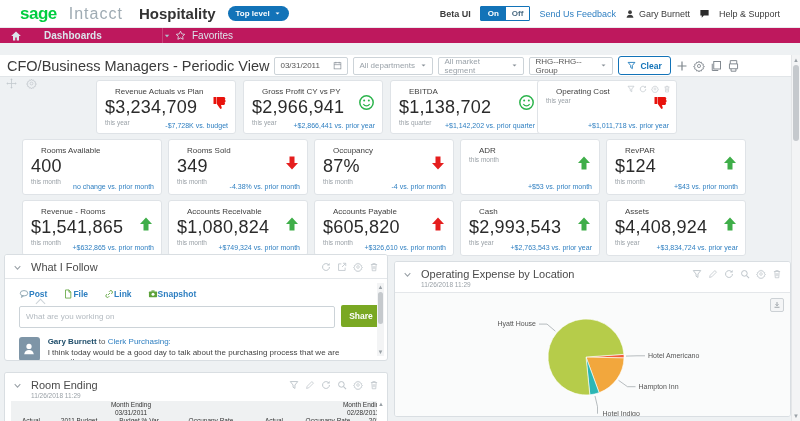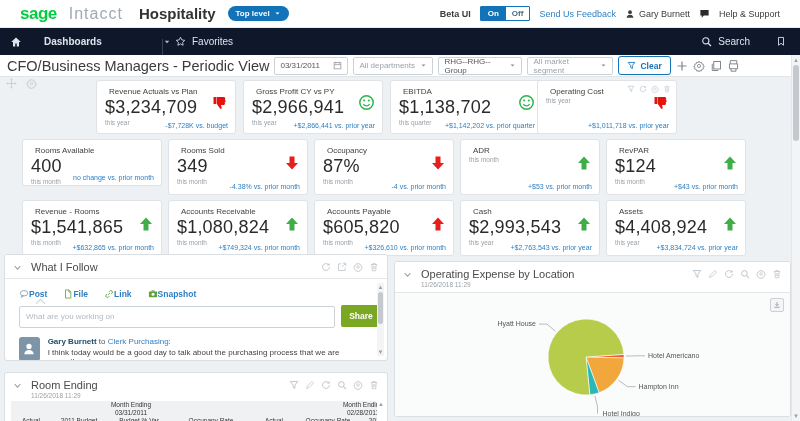--- a/index.html
+++ b/index.html
@@ -15,37 +15,37 @@
   .company{font-size:15px;font-weight:bold;color:#333;}
   .entity-pill{display:flex;align-items:center;gap:4px;height:15px;padding:0 8px;border:none;border-radius:9px;background:#1273b8;color:#fff;font-size:8px;font-weight:bold;cursor:pointer;}
   .topbar-right{margin-left:auto;display:flex;align-items:center;gap:9px;font-size:9px;color:#3c3c3c;}
   .toggle{display:flex;border:1px solid #1273b8;border-radius:1px;overflow:hidden;font-size:8px;font-weight:bold;}
   .toggle .on{background:#1273b8;color:#fff;padding:2px 7px;}
   .toggle .off{background:#fff;color:#4b6b82;padding:2px 6px;}
   .link-blue{color:#2e7fc1;text-decoration:none;}
   .user-cluster{display:flex;align-items:center;gap:4px;}
 
   
-  .navbar{position:absolute;top:28px;left:0;right:0;height:27px;background:#0f172a;display:flex;align-items:flex-end;color:#dce5ec;font-size:10px;z-index:6;}
+  .navbar{position:absolute;top:28px;left:0;right:0;height:15px;background:#be185d;display:flex;align-items:flex-end;color:#dce5ec;font-size:10px;z-index:6;}
   .nav-item{display:flex;align-items:center;gap:6px;height:100%;padding:0 12px;cursor:pointer;}
   .nav-sep{width:1px;height:16px;background:rgba(255,255,255,.18);}
   .nav-right{margin-left:auto;display:flex;align-items:center;height:100%;}
   .nav-caret{margin-left:55px;color:#aebfcc;}
 
   
   .subheader{position:absolute;top:55px;left:0;right:9px;height:22px;background:#fff;border-bottom:1px solid #e1e5e8;display:flex;align-items:center;padding:0 7px;gap:5px;z-index:5;}
   .page-title{font-size:14.5px;font-weight:500;color:#3b3b3b;margin-right:auto;white-space:nowrap;}
   .ctrl{height:18px;border:1px solid #ccd3d8;border-radius:2px;background:#fff;font-size:8px;display:flex;align-items:center;justify-content:space-between;padding:0 5px;color:#555;gap:4px;}
   .ctrl .ph{color:#9aa2a9;}
   .clear-btn{height:19px;border:1px solid #1273b8;border-radius:3px;background:#fff;color:#1273b8;font-size:8.5px;font-weight:bold;display:flex;align-items:center;gap:4px;padding:0 8px;cursor:pointer;}
   .hicon{color:#7f878e;cursor:pointer;}
 
   
   .tile{position:absolute;background:#fff;border:1px solid #dfe3e7;border-radius:3px;cursor:pointer;}
-  .t-title{font-size:8px;color:#3f3f3f;margin:6px 12px 0;white-space:nowrap;}
+  .t-title{font-size:8px;color:#3f3f3f;margin:6px 18px 0;white-space:nowrap;}
   .t-value{font-size:18px;color:#2b2b2b;margin:1px 8px 0;letter-spacing:.2px;white-space:nowrap;}
   .t-period{font-size:6.5px;color:#9aa1a7;margin:1px 8px 0;}
   .t-delta{position:absolute;right:7px;bottom:4px;font-size:7px;color:#2e7fc1;white-space:nowrap;}
   .t-ind{position:absolute;right:7px;}
   .t-tools{position:absolute;right:5px;top:4px;display:flex;gap:4px;color:#c2c8cd;}
   .dash-tools{position:absolute;left:6px;top:78px;display:flex;gap:9px;color:#c3c9ce;z-index:2;}
 
   
   .panel{position:absolute;background:#fff;border:1px solid #d9dee2;border-radius:3px;overflow:hidden;}
   .p-head{position:relative;border-bottom:1px solid #e4e7ea;background:#fff;}
@@ -149,38 +149,20 @@
     </span>
     <span class="nav-sep"></span>
     <span class="nav-item">
       <span class="ic" style="width:11px;height:11px">
           <svg viewBox="0 0 16 16">
             <path d="M8 1.8l1.9 3.9 4.3.6-3.1 3 .7 4.2L8 11.5l-3.8 2 .7-4.2-3.1-3 4.3-.6z" fill="none" stroke="currentColor" stroke-width="1.2"></path>
           </svg>
         </span>
       <span>Favorites</span>
     </span>
-    <span class="nav-right">
-      <span class="nav-item">
-        <span class="ic" style="width:11px;height:11px">
-            <svg viewBox="0 0 16 16">
-              <circle cx="7" cy="7" r="4.5" fill="none" stroke="currentColor" stroke-width="1.6"></circle>
-              <path d="M10.5 10.5 14.5 14.5" stroke="currentColor" stroke-width="1.8"></path>
-            </svg>
-          </span>
-        <span>Search</span>
-      </span>
-      <span class="nav-item" style="padding:0 14px">
-        <span class="ic" style="width:10px;height:11px">
-            <svg viewBox="0 0 16 16">
-              <path d="M4 1.5h8V14L8 10.8 4 14z" fill="none" stroke="currentColor" stroke-width="1.4"></path>
-            </svg>
-          </span>
-      </span>
-    </span>
   </nav>
 
   <div class="subheader">
     <h1 class="page-title" style="margin:0;font-size:14.5px;">CFO/Business Managers - Periodic View</h1>
     <span class="ctrl" style="width:74px">
       <span>03/31/2011</span>
       <span class="ic" style="width:9px;height:9px;color:#8a9299">
           <svg viewBox="0 0 16 16">
             <rect x="2" y="3" width="12" height="11" fill="none" stroke="currentColor" stroke-width="1.3"></rect>
             <path d="M2 6.5h12M5 1.5v3M11 1.5v3" stroke="currentColor" stroke-width="1.3" fill="none"></path>
@@ -188,30 +170,30 @@
         </span>
     </span>
     <span class="ctrl" style="width:80px">
       <span class="ph">All departments</span>
       <span class="ic" style="width:7px;height:7px;color:#8a9299">
           <svg viewBox="0 0 16 16">
             <path d="M3.5 5.5 8 10.5l4.5-5z" fill="currentColor"></path>
           </svg>
         </span>
     </span>
+    <span class="ctrl" style="width:86px">
+      <span class="ph">All market segment</span>
+      <span class="ic" style="width:7px;height:7px;color:#8a9299">
+          <svg viewBox="0 0 16 16">
+            <path d="M3.5 5.5 8 10.5l4.5-5z" fill="currentColor"></path>
+          </svg>
+        </span>
+    </span>
     <span class="ctrl" style="width:84px">
       <span>RHG--RHG--Group</span>
-      <span class="ic" style="width:7px;height:7px;color:#8a9299">
-          <svg viewBox="0 0 16 16">
-            <path d="M3.5 5.5 8 10.5l4.5-5z" fill="currentColor"></path>
-          </svg>
-        </span>
-    </span>
-    <span class="ctrl" style="width:86px">
-      <span class="ph">All market segment</span>
       <span class="ic" style="width:7px;height:7px;color:#8a9299">
           <svg viewBox="0 0 16 16">
             <path d="M3.5 5.5 8 10.5l4.5-5z" fill="currentColor"></path>
           </svg>
         </span>
     </span>
     <button class="clear-btn">
       <span class="ic" style="width:9px;height:9px">
           <svg viewBox="0 0 16 16">
             <path d="M2 2.5h12L9.5 8v5.5l-3-2V8z" fill="none" stroke="currentColor" stroke-width="1.5"></path>
@@ -327,21 +309,21 @@
               <circle cx="8" cy="8" r="2.1" fill="none" stroke="currentColor" stroke-width="1.1"></circle>
             </svg>
           </span>
           <span class="ic" style="width: 8px; height: 8px; color: rgb(194, 200, 205);">
             <svg viewBox="0 0 16 16">
               <path d="M3 4h10M6 4V2.5h4V4M4.5 4l.7 10h5.6l.7-10M6.7 6.5v5M9.3 6.5v5" fill="none" stroke="currentColor" stroke-width="1.2"></path>
             </svg>
           </span>
         </div>
       </div>
-      <div class="tile" style="left: 22px; top: 139px; width: 140px; height: 47px;">
+      <div class="tile" style="left: 22px; top: 139px; width: 140px; height: 56px;">
         <div class="t-title">Rooms Available</div>
         <div class="t-value">400</div>
         <div class="t-period">this month</div>
         <div class="t-delta">no change vs. prior month</div>
       </div>
       <div class="tile" style="left: 168px; top: 139px; width: 140px; height: 56px;">
         <div class="t-title">Rooms Sold</div>
         <div class="t-value">349</div>
         <div class="t-period">this month</div>
         <div class="t-delta">-4.38% vs. prior month</div>

